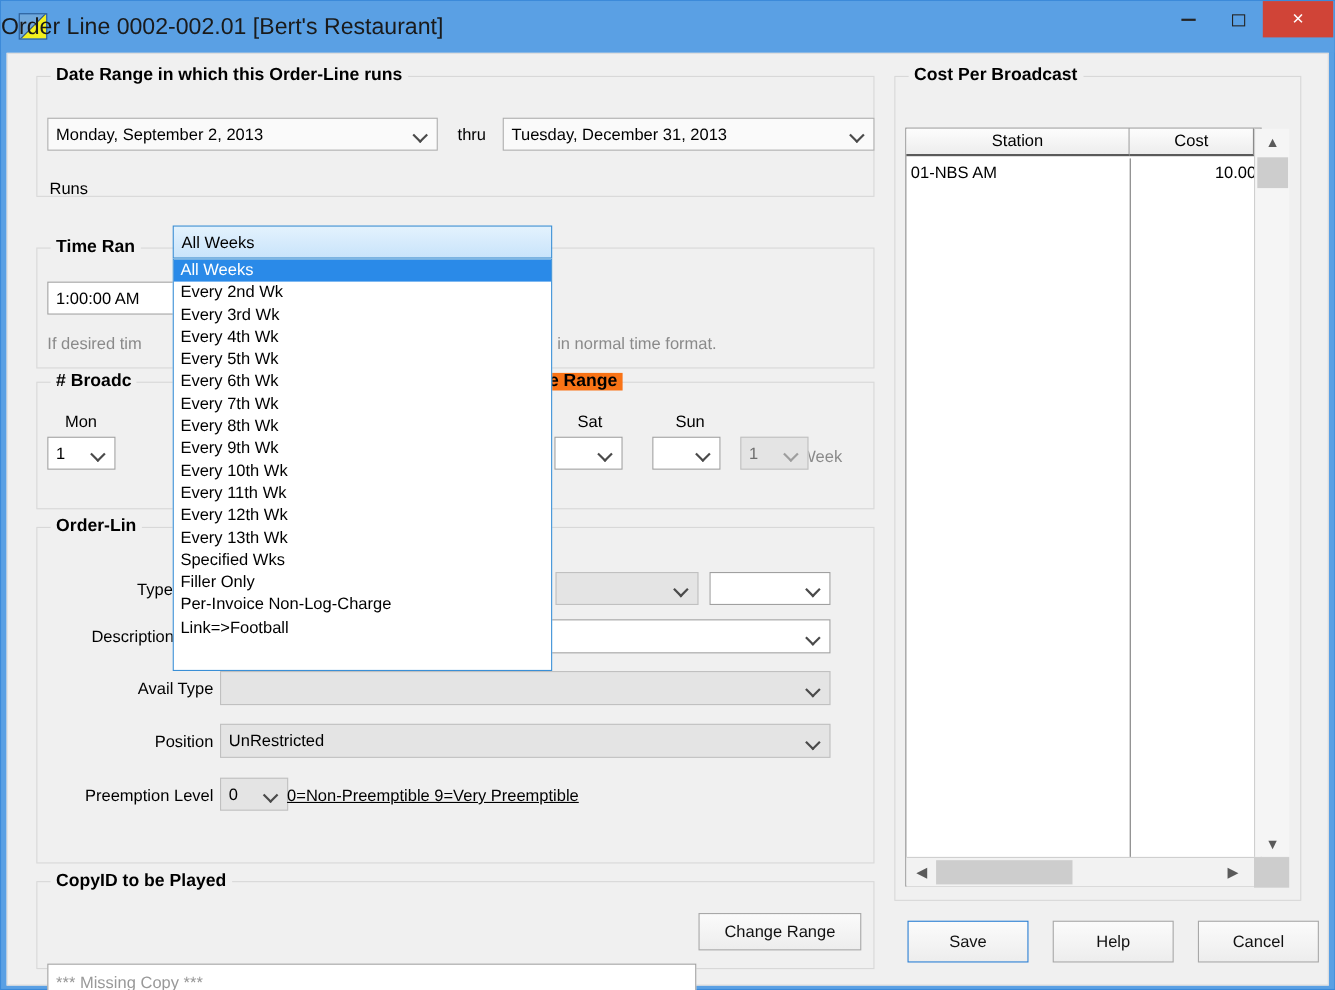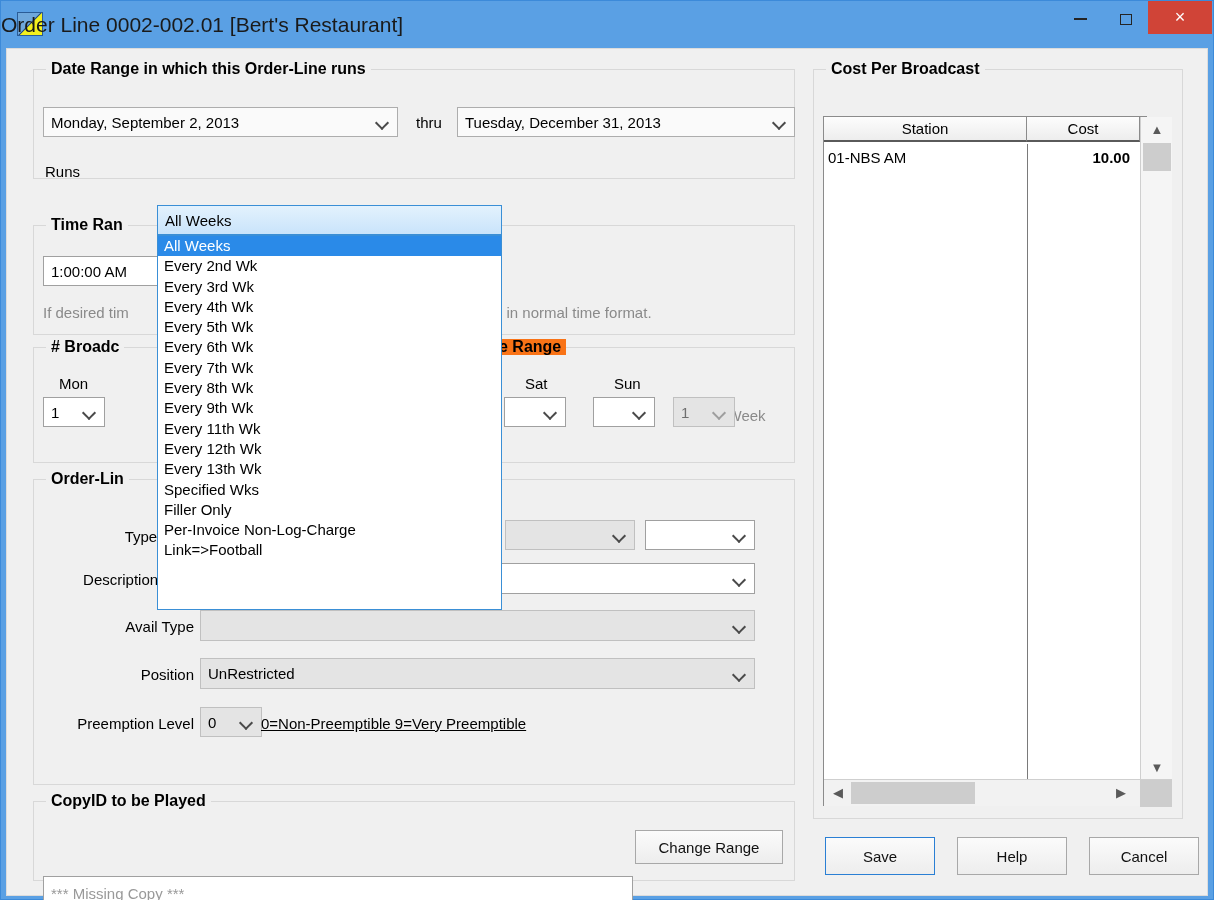--- a/index.html
+++ b/index.html
@@ -317,21 +317,21 @@
       <span class="legend">Cost Per Broadcast</span>
     </div>
 
     <div id="grid-wrap" style="left:816px; top:67px; width:350px; height:690px;">
       <div id="grid" style="width:324px; height:690px;">
         <div class="gh" style="left:0; width:203px;">Station</div>
         <div class="gh" style="left:203px; width:113px;">Cost</div>
         <div style="position:absolute; left:203px; top:27px; width:1px; height:636px; background:#7a7a7a;"></div>
 
         <div class="gcell" style="left:4px; top:28px; width:195px;">01-NBS AM</div>
-        <div class="gcell" style="left:206px; top:28px; width:104px; justify-content:flex-end; padding-right:4px;font-weight:bold;">10.00</div>
+        <div class="gcell" style="left:218px; top:28px; width:104px; justify-content:flex-end; padding-right:4px;">10.00</div>
 
         <div class="vsb" style="left:316px; top:0; width:32px; height:662px;">
           <div class="sb-arrow" style="left:0; top:5px; width:32px;">▲</div>
           <div class="sb-thumb" style="left:2px; top:26px; width:28px; height:28px;"></div>
           <div class="sb-arrow" style="left:0; bottom:4px; width:32px;">▼</div>
         </div>
 
         <div class="hsb" style="left:0; top:662px; width:348px; height:27px;">
           <div class="sb-arrow" style="left:3px; top:5px; width:22px;">◀</div>
           <div class="sb-thumb" style="left:27px; top:2px; width:124px; height:22px;"></div>
@@ -352,20 +352,21 @@
     <div id="runs-popup">
         <div class="popitem sel">All Weeks</div>
         <div class="popitem">Every 2nd Wk</div>
         <div class="popitem">Every 3rd Wk</div>
         <div class="popitem">Every 4th Wk</div>
         <div class="popitem">Every 5th Wk</div>
         <div class="popitem">Every 6th Wk</div>
         <div class="popitem">Every 7th Wk</div>
         <div class="popitem">Every 8th Wk</div>
         <div class="popitem">Every 9th Wk</div>
+        <div class="popitem">Every 10th Wk</div>
         <div class="popitem">Every 11th Wk</div>
         <div class="popitem">Every 12th Wk</div>
         <div class="popitem">Every 13th Wk</div>
         <div class="popitem">Specified Wks</div>
         <div class="popitem">Filler Only</div>
         <div class="popitem">Per-Invoice Non-Log-Charge</div>
         <div class="popitem">Link=&gt;Football</div>
       </div>
 
   </div>

